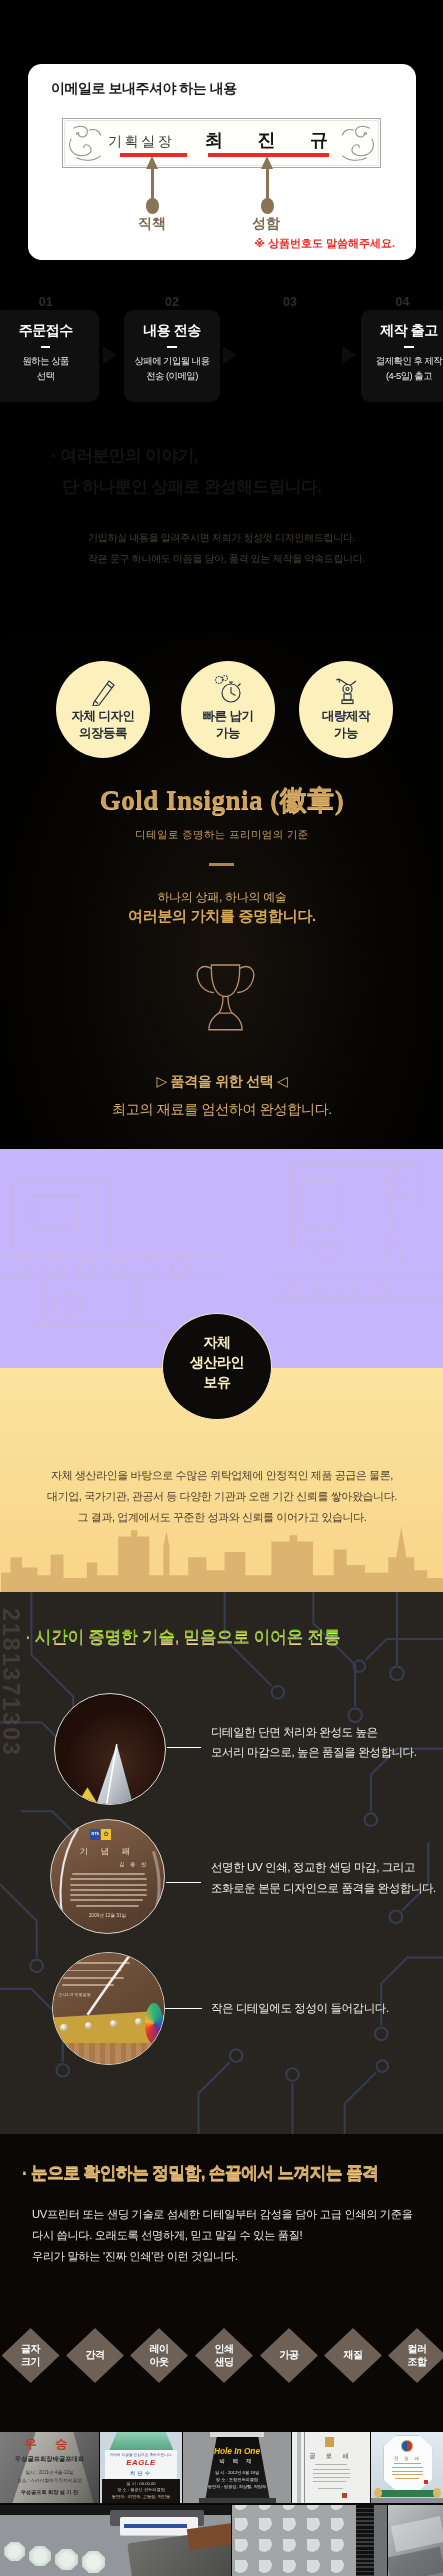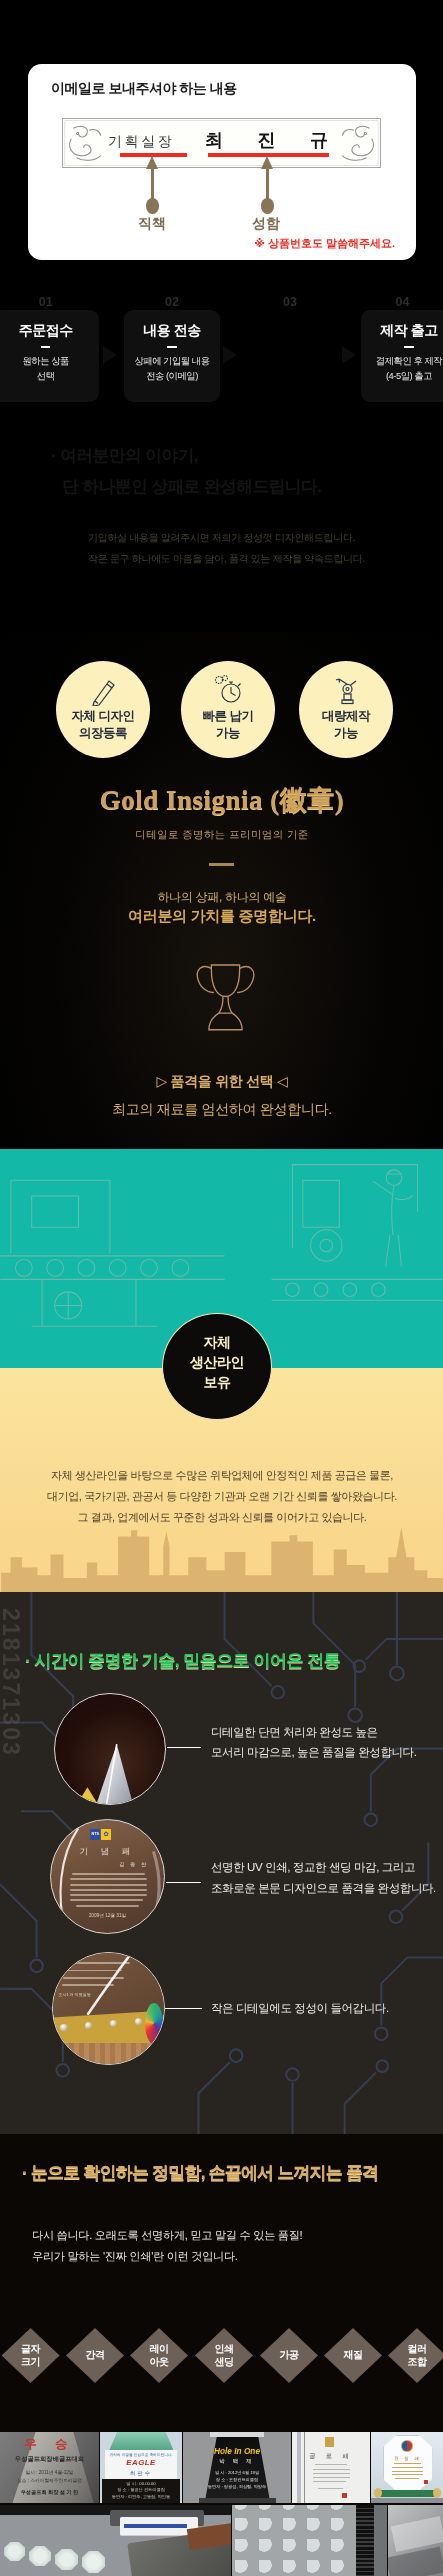--- a/index.html
+++ b/index.html
@@ -49,33 +49,33 @@
   .oval-line{font-size:12.5px;font-weight:700;color:#222b3a;line-height:17px;letter-spacing:-0.5px;}
   .gold-title{font-family:"Liberation Serif","DejaVu Serif",serif;font-size:27px;font-weight:700;
               color:#cfa257;text-shadow:0 0.5px 0 #e9cb8d;letter-spacing:0.5px;}
   .gold-sub{font-size:10.4px;color:#c59e63;letter-spacing:0.5px;}
   .gold-bar{width:25px;height:3.1px;background:#a8894f;}
   .slogan1{font-size:12px;color:#d6b273;letter-spacing:-0.3px;}
   .slogan2{font-size:15px;font-weight:700;color:#d9a959;letter-spacing:-0.3px;}
   .choice{font-size:14px;color:#d9b06a;letter-spacing:-0.3px;}
 
   
-  #sec3{top:1149px;left:0;width:444px;height:443px;background:#14b8a6;}
+  #sec3{top:1149px;left:0;width:444px;height:443px;background:#c4b5fd;}
   #sec3-yellow{top:219px;left:0;width:444px;height:224px;
                background:linear-gradient(180deg,#fbe49e 0%,#f8d488 100%);}
   #prod-oval{left:162px;top:164px;width:110px;height:107px;border-radius:50%;background:#0c0b09;
              border:1.6px solid #f3e9c0;text-align:center;padding-top:18px;z-index:5;}
   .prod-oval-line{font-size:14px;font-weight:700;color:#fbf0c4;line-height:20px;letter-spacing:-0.5px;}
   .prod-b{font-size:11px;color:#4a3d2b;letter-spacing:-0.4px;}
 
   
   #sec4{top:1592px;left:0;width:444px;height:542px;background:#282420;}
   .wm{left:-3.1px;top:15.7px;writing-mode:vertical-rl;font-size:23px;font-weight:700;color:#57514a;opacity:.55;
       letter-spacing:2.1px;}
-  .trad-h{font-size:17px;font-weight:700;color:#22c55e;text-shadow:0 0.5px 0 #ecd09a;letter-spacing:-0.5px;margin-top:24px;}
+  .trad-h{font-size:17px;font-weight:400;color:#84cc16;text-shadow:0 0.5px 0 #ecd09a;letter-spacing:-0.5px;}
   .feat-circle{border-radius:50%;border:1px solid #ddd8d2;overflow:hidden;}
   .connector{height:1px;background:#fff;}
   .feat-t{font-size:11.5px;color:#f2efe9;letter-spacing:-0.4px;}
   .plq{position:absolute;color:#f1e7d6;}
   .tinyline{position:absolute;height:1.6px;background:rgba(236,222,198,.55);border-radius:1px;}
 
   
   #sec5{top:2134px;left:0;width:444px;height:442px;background:#0a0705;}
   .qual-h{font-size:17px;font-weight:700;color:#d4a95f;text-shadow:0 0.5px 0 #ecd09a;letter-spacing:-0.8px;}
   .qual-b{font-size:11.2px;color:#efece6;letter-spacing:-0.3px;}
@@ -399,20 +399,21 @@
            background:conic-gradient(#2bb673,#1d71b8,#662d91,#e6332a,#f9b233,#2bb673);"></div>
       <div class="abs" style="left:0;top:90px;width:113px;height:23px;
            background:repeating-linear-gradient(90deg,#b9895b 0 5.2px,#a9794c 5.2px 10.4px);"></div>
     </div>
     <div class="abs connector" style="left:165px;top:416px;width:37px;"></div>
     <div class="abs feat-t" style="left:211px;top:409px;">작은 디테일에도 정성이 들어갑니다.</div>
   </div>
 
   <div id="sec5" class="abs">
     <div class="abs qual-h" style="left:22px;top:27px;text-align:center;">· 눈으로 확인하는 정밀함, 손끝에서 느껴지는 품격</div>
+    <div class="abs qual-b" style="left:32px;top:73px;">UV프린터 또는 샌딩 기술로 섬세한 디테일부터 감성을 담아 고급 인쇄의 기준을</div>
     <div class="abs qual-b" style="left:32px;top:94px;">다시 씁니다. 오래도록 선명하게, 믿고 맡길 수 있는 품질!</div>
     <div class="abs qual-b" style="left:32px;top:115px;">우리가 말하는 '진짜 인쇄'란 이런 것입니다.</div>
   </div>
 
   <div class="diamond" style="left:1.6px;">
       <span>글자</span>
       <span>크기</span>
     </div>
   <div class="diamond" style="left:66px;">
       <span>간격</span>

